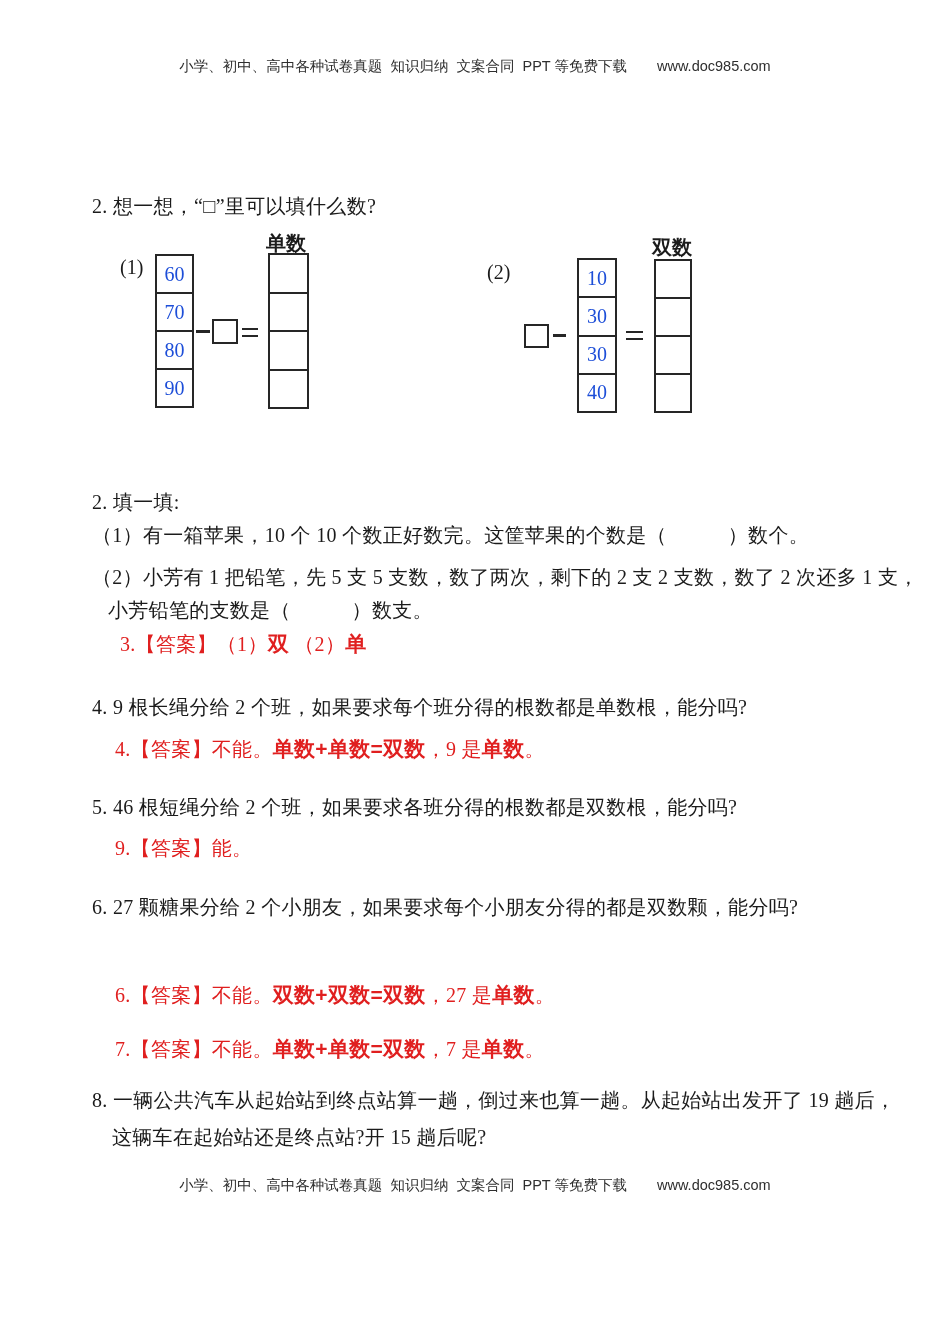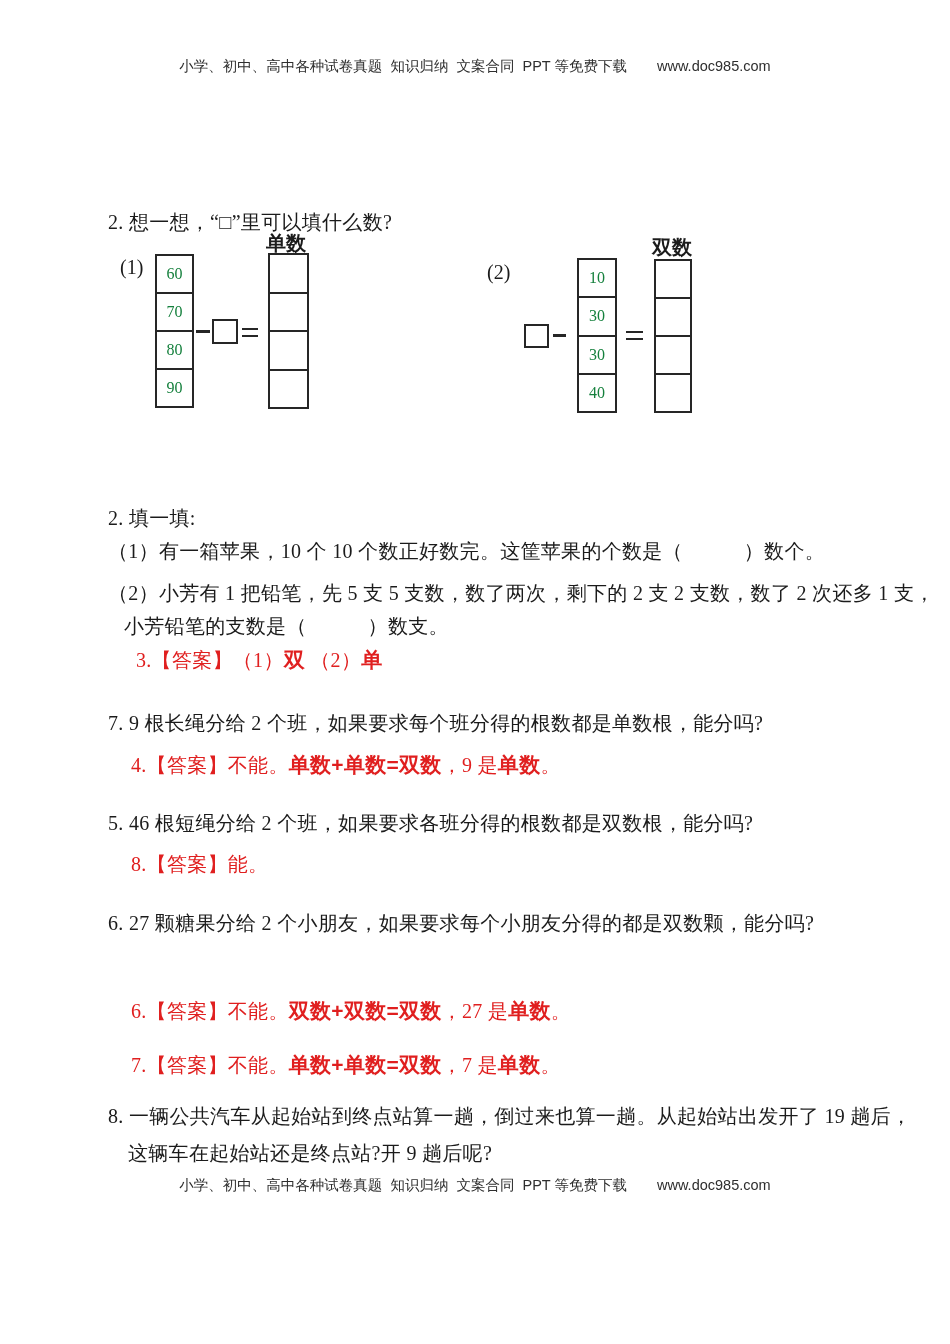--- a/index.html
+++ b/index.html
@@ -9,36 +9,36 @@
     overflow:hidden;
   }
   .runhead, .runfoot {
     position:absolute; left:0; width:100%; text-align:center;
     font-family:"Liberation Sans","DejaVu Sans",sans-serif;
     font-size:14.5px; color:#2e2e2e; white-space:pre;
   }
   .runhead { top:57px; }
   .runfoot { top:1176px; }
   .runhead .url, .runfoot .url { margin-left:30px; }
-  p.line { position:absolute; margin:16px; font-size:20px; white-space:pre; letter-spacing:0.3px; }
+  p.line { position:absolute; margin:0; font-size:20px; white-space:pre; letter-spacing:0.3px; }
   .q   { left:92px;  color:#1b1b1b; }
   .ans { left:115px; color:#e01f1f; }
   .ans .hb {
     font-family:"Liberation Sans","DejaVu Sans",sans-serif;
     font-weight:700; font-size:21px;
   }
   
   .dlabel { position:absolute; font-size:20px; color:#1b1b1b; }
   .stack {
     position:absolute; display:flex; flex-direction:column;
     border:2px solid #262626; background:#fff; box-sizing:border-box;
   }
   .stack .cell {
     flex:1; display:flex; align-items:center; justify-content:center;
-    border-bottom:2px solid #262626; font-size:16px; color:#15803d;
+    border-bottom:2px solid #262626; font-size:20px; color:#1d4ed8;
   }
   .stack .cell:last-child { border-bottom:none; }
   .sq { position:absolute; border:2px solid #262626; background:#fff; box-sizing:border-box; }
   .minus { position:absolute; background:#262626; }
   .equals { position:absolute; border-top:2.5px solid #262626; border-bottom:2.5px solid #262626; box-sizing:border-box; }
   .dheader {
     position:absolute; font-family:"Liberation Sans","DejaVu Sans",sans-serif;
     font-weight:700; font-size:20px; color:#1b1b1b;
   }
 </style>
@@ -88,29 +88,29 @@
   </div>
 
 
   <p class="line q" style="top:489px">2. 填一填:</p>
   <p class="line q" style="top:522px">（1）有一箱苹果，10 个 10 个数正好数完。这筐苹果的个数是（　　　）数个。</p>
   <p class="line q" style="top:564px">（2）小芳有 1 把铅笔，先 5 支 5 支数，数了两次，剩下的 2 支 2 支数，数了 2 次还多 1 支，</p>
   <p class="line q" style="top:597px; left:108px">小芳铅笔的支数是（　　　）数支。</p>
 
   <p class="line ans" style="top:630px; left:120px"><span>3.【答案】（1）</span><span class="hb">双</span><span> （2）</span><span class="hb">单</span></p>
 
-  <p class="line q" style="top:694px">7. 9 根长绳分给 2 个班，如果要求每个班分得的根数都是单数根，能分吗?</p>
+  <p class="line q" style="top:694px">4. 9 根长绳分给 2 个班，如果要求每个班分得的根数都是单数根，能分吗?</p>
   <p class="line ans" style="top:735px"><span>4.【答案】</span><span>不能。</span><span class="hb">单数+单数=双数</span><span>，9 是</span><span class="hb">单数</span><span>。</span></p>
 
   <p class="line q" style="top:794px">5. 46 根短绳分给 2 个班，如果要求各班分得的根数都是双数根，能分吗?</p>
-  <p class="line ans" style="top:835px"><span>8.【答案】</span><span>能。</span></p>
+  <p class="line ans" style="top:835px"><span>9.【答案】</span><span>能。</span></p>
 
   <p class="line q" style="top:894px">6. 27 颗糖果分给 2 个小朋友，如果要求每个小朋友分得的都是双数颗，能分吗?</p>
   <p class="line ans" style="top:981px"><span>6.【答案】</span><span>不能。</span><span class="hb">双数+双数=双数</span><span>，27 是</span><span class="hb">单数</span><span>。</span></p>
 
   <p class="line ans" style="top:1035px"><span>7.【答案】</span><span>不能。</span><span class="hb">单数+单数=双数</span><span>，7 是</span><span class="hb">单数</span><span>。</span></p>
 
   <p class="line q" style="top:1087px">8. 一辆公共汽车从起始站到终点站算一趟，倒过来也算一趟。从起始站出发开了 19 趟后，</p>
-  <p class="line q" style="top:1124px; left:112px">这辆车在起始站还是终点站?开 9 趟后呢?</p>
+  <p class="line q" style="top:1124px; left:112px">这辆车在起始站还是终点站?开 15 趟后呢?</p>
 
   <div class="runfoot"><span>小学、初中、高中各种试卷真题  知识归纳  文案合同  PPT 等免费下载</span><span class="url">www.doc985.com</span></div>
 
 </div>
 
 </body></html>

